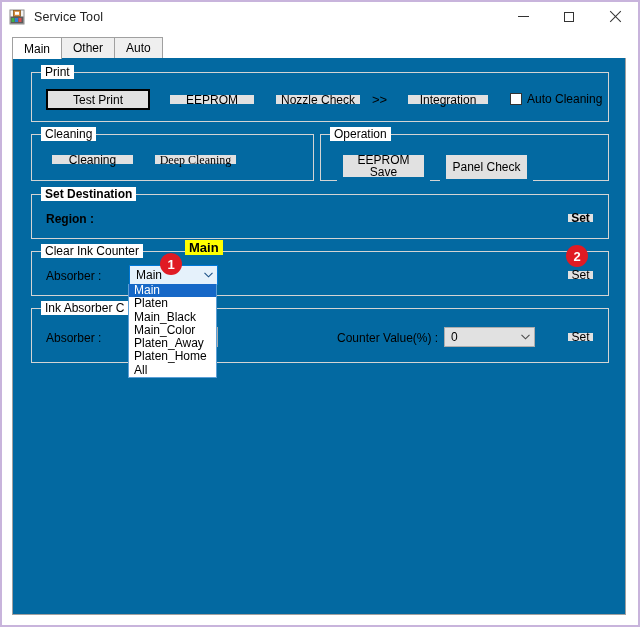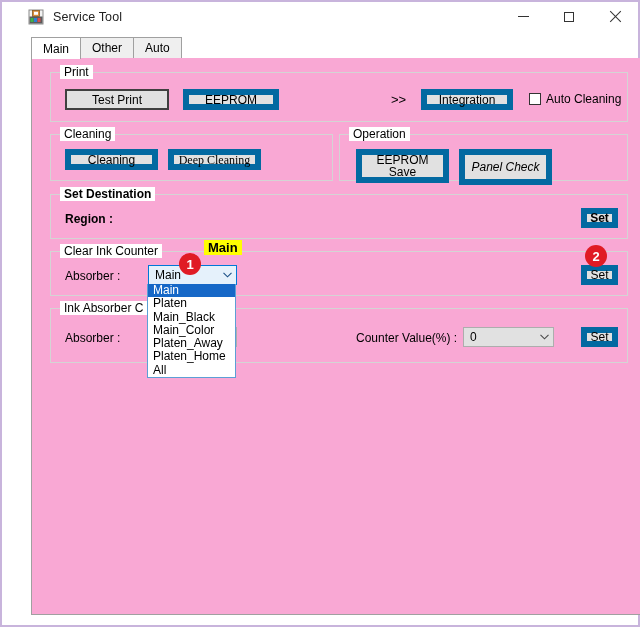--- a/index.html
+++ b/index.html
@@ -18,21 +18,20 @@
 
   
   #window {
     position: absolute;
     left: 0; top: 0;
     width: 640px;
     height: 627px;
     box-sizing: border-box;
     border: 2px solid #c8b4dc;
     background: #ffffff;
-    padding-left: 19px;
   }
 
   
   #titlebar {
     position: relative;
     height: 29px;
     background: #ffffff;
     display: flex;
     align-items: center;
   }
@@ -128,21 +127,21 @@
 
   
   #tabpage {
     position: absolute;
     left: 10px; top: 27px;
     width: 614px;
     height: 557px;
     border: 1px solid #a0a0a0;
     border-top: none;
     box-sizing: border-box;
-    background: #f9a8d4;
+    background: #0369a1;
   }
 
   
   .group {
     position: absolute;
     border: 1px solid #d4d4d4;
     box-sizing: border-box;
     background: transparent;
   }
   .group-title {
@@ -166,21 +165,21 @@
     font-size: 12px;
     color: #000;
     display: flex;
     align-items: center;
     justify-content: center;
     text-align: center;
     line-height: 1;
   }
   .btn.focused {
     background: #e1e1e1;
-    border: 2px solid #404040;
+    border: 2px solid #000000;
   }
 
   
   .lbl {
     position: absolute;
     font-size: 12px;
     color: #000;
     white-space: nowrap;
   }
 
@@ -335,20 +334,23 @@
 
       <div class="group" style="left:18px; top:14px; width:578px; height:50px;">
         <span class="group-title">Print</span>
 
         <div class="btn focused" style="left:14px; top:16px; width:104px; height:21px;">
           <span>Test Print</span>
         </div>
         <div class="btn" style="left:132px; top:16px; width:96px; height:21px;">
           <span>EEPROM</span>
         </div>
+        <div class="btn" style="left:238px; top:16px; width:96px; height:21px;">
+          <span>Nozzle Check</span>
+        </div>
 
         <span class="arrows" style="left:340px; top:19px;">&gt;&gt;</span>
 
         <div class="btn" style="left:370px; top:16px; width:92px; height:21px;">
           <span>Integration</span>
         </div>
 
         <div class="checkbox" style="left:478px; top:19px;">
           <span class="cb-box"></span>
           <span>Auto Cleaning</span>
@@ -365,21 +367,21 @@
           <span>Deep Cleaning</span>
         </div>
       </div>
 
       <div class="group" style="left:307px; top:76px; width:289px; height:47px;">
         <span class="group-title">Operation</span>
 
         <div class="btn" style="left:16px; top:14px; width:93px; height:34px;">
           <span>EEPROM Save</span>
         </div>
-        <div class="btn" style="left:119px; top:14px; width:93px; height:36px;font-style:italic;">
+        <div class="btn" style="left:119px; top:14px; width:93px; height:36px;">
           <span>Panel Check</span>
         </div>
       </div>
 
       <div class="group" style="left:18px; top:136px; width:578px; height:45px;font-weight:bold;">
         <span class="group-title">Set Destination</span>
 
         <span class="lbl" style="left:14px; top:17px;">Region :</span>
 
 

